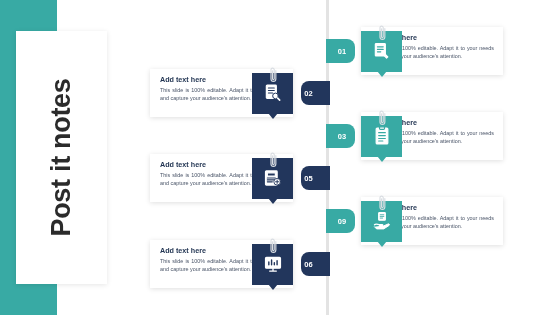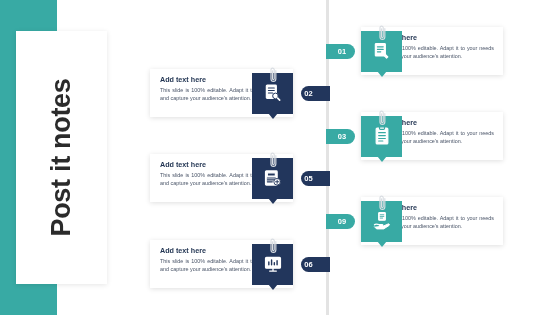--- a/index.html
+++ b/index.html
@@ -137,21 +137,21 @@
     left: 50%;
     margin-left: -4px;
     width: 9px;
     height: 20px;
     z-index: 4;
   }
   .gicon { width: 20px; height: 20px; display:block; }
 
   
   .badge {
-    height: 15px;
+    height: 24px;
     min-width: 29px;
     box-sizing: border-box;
     display: flex;
     align-items: center;
     justify-content: center;
     font-size: 7.5px;
     font-weight: bold;
     color: #ffffff;
     flex: none;
     position: relative;

